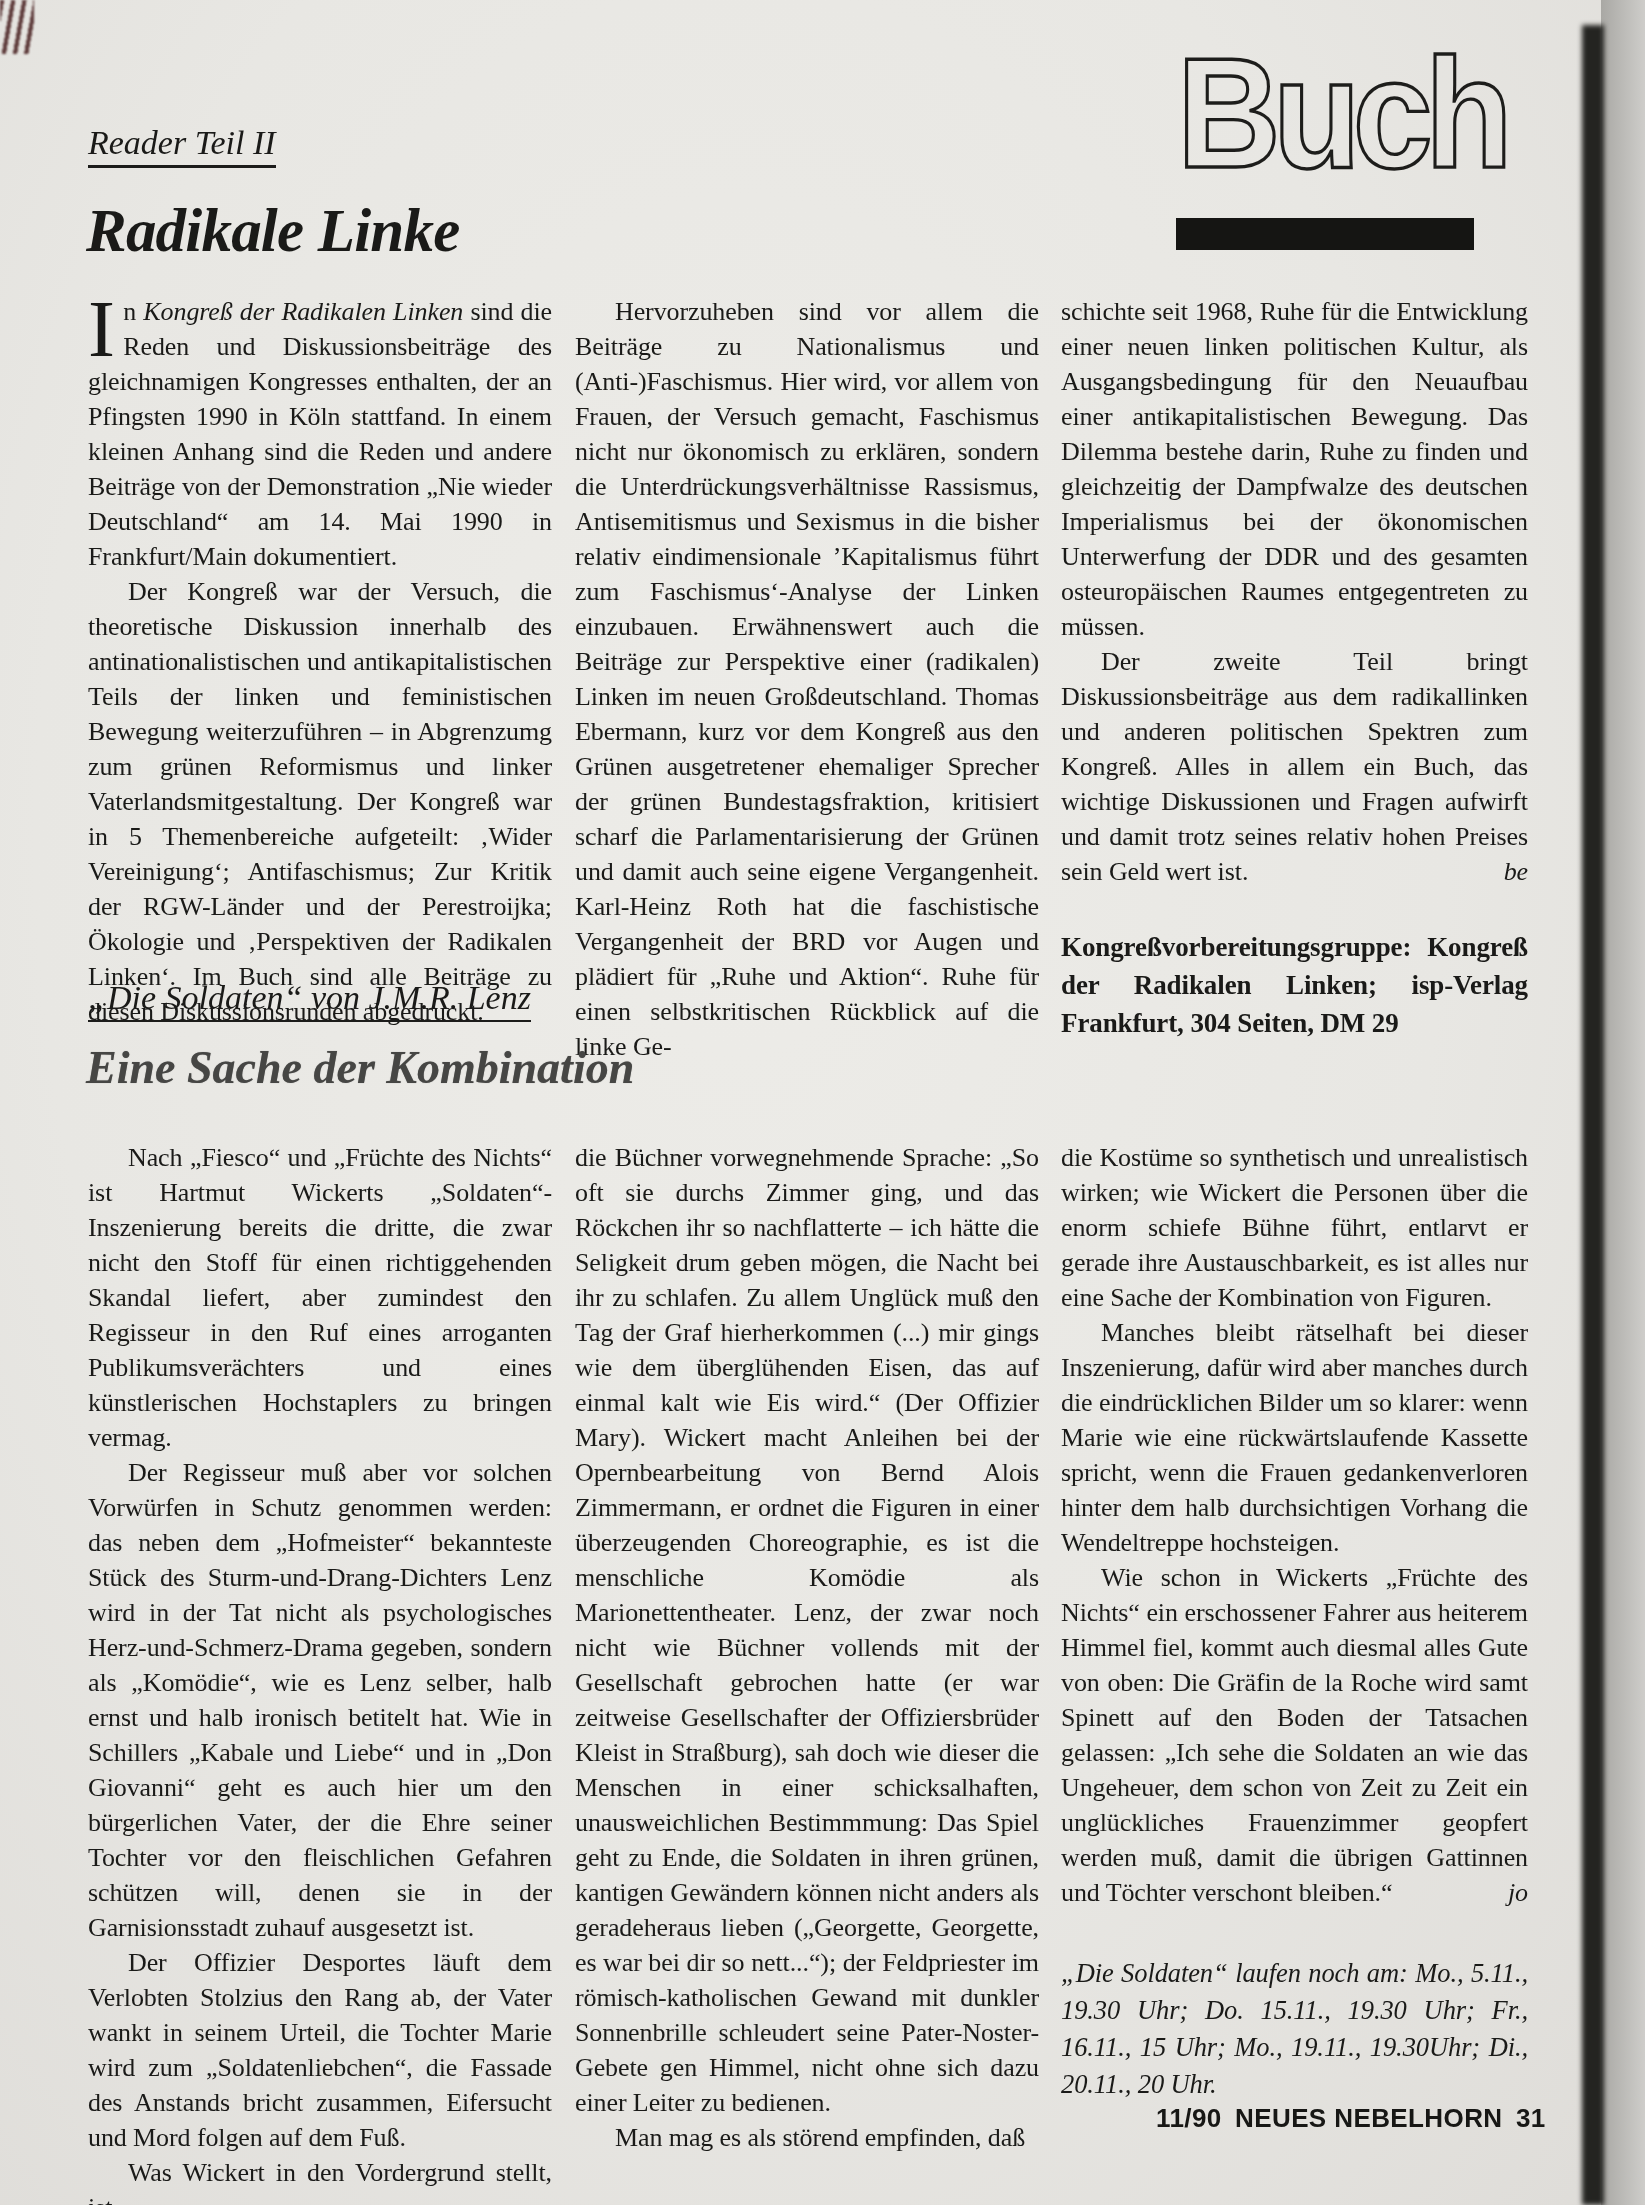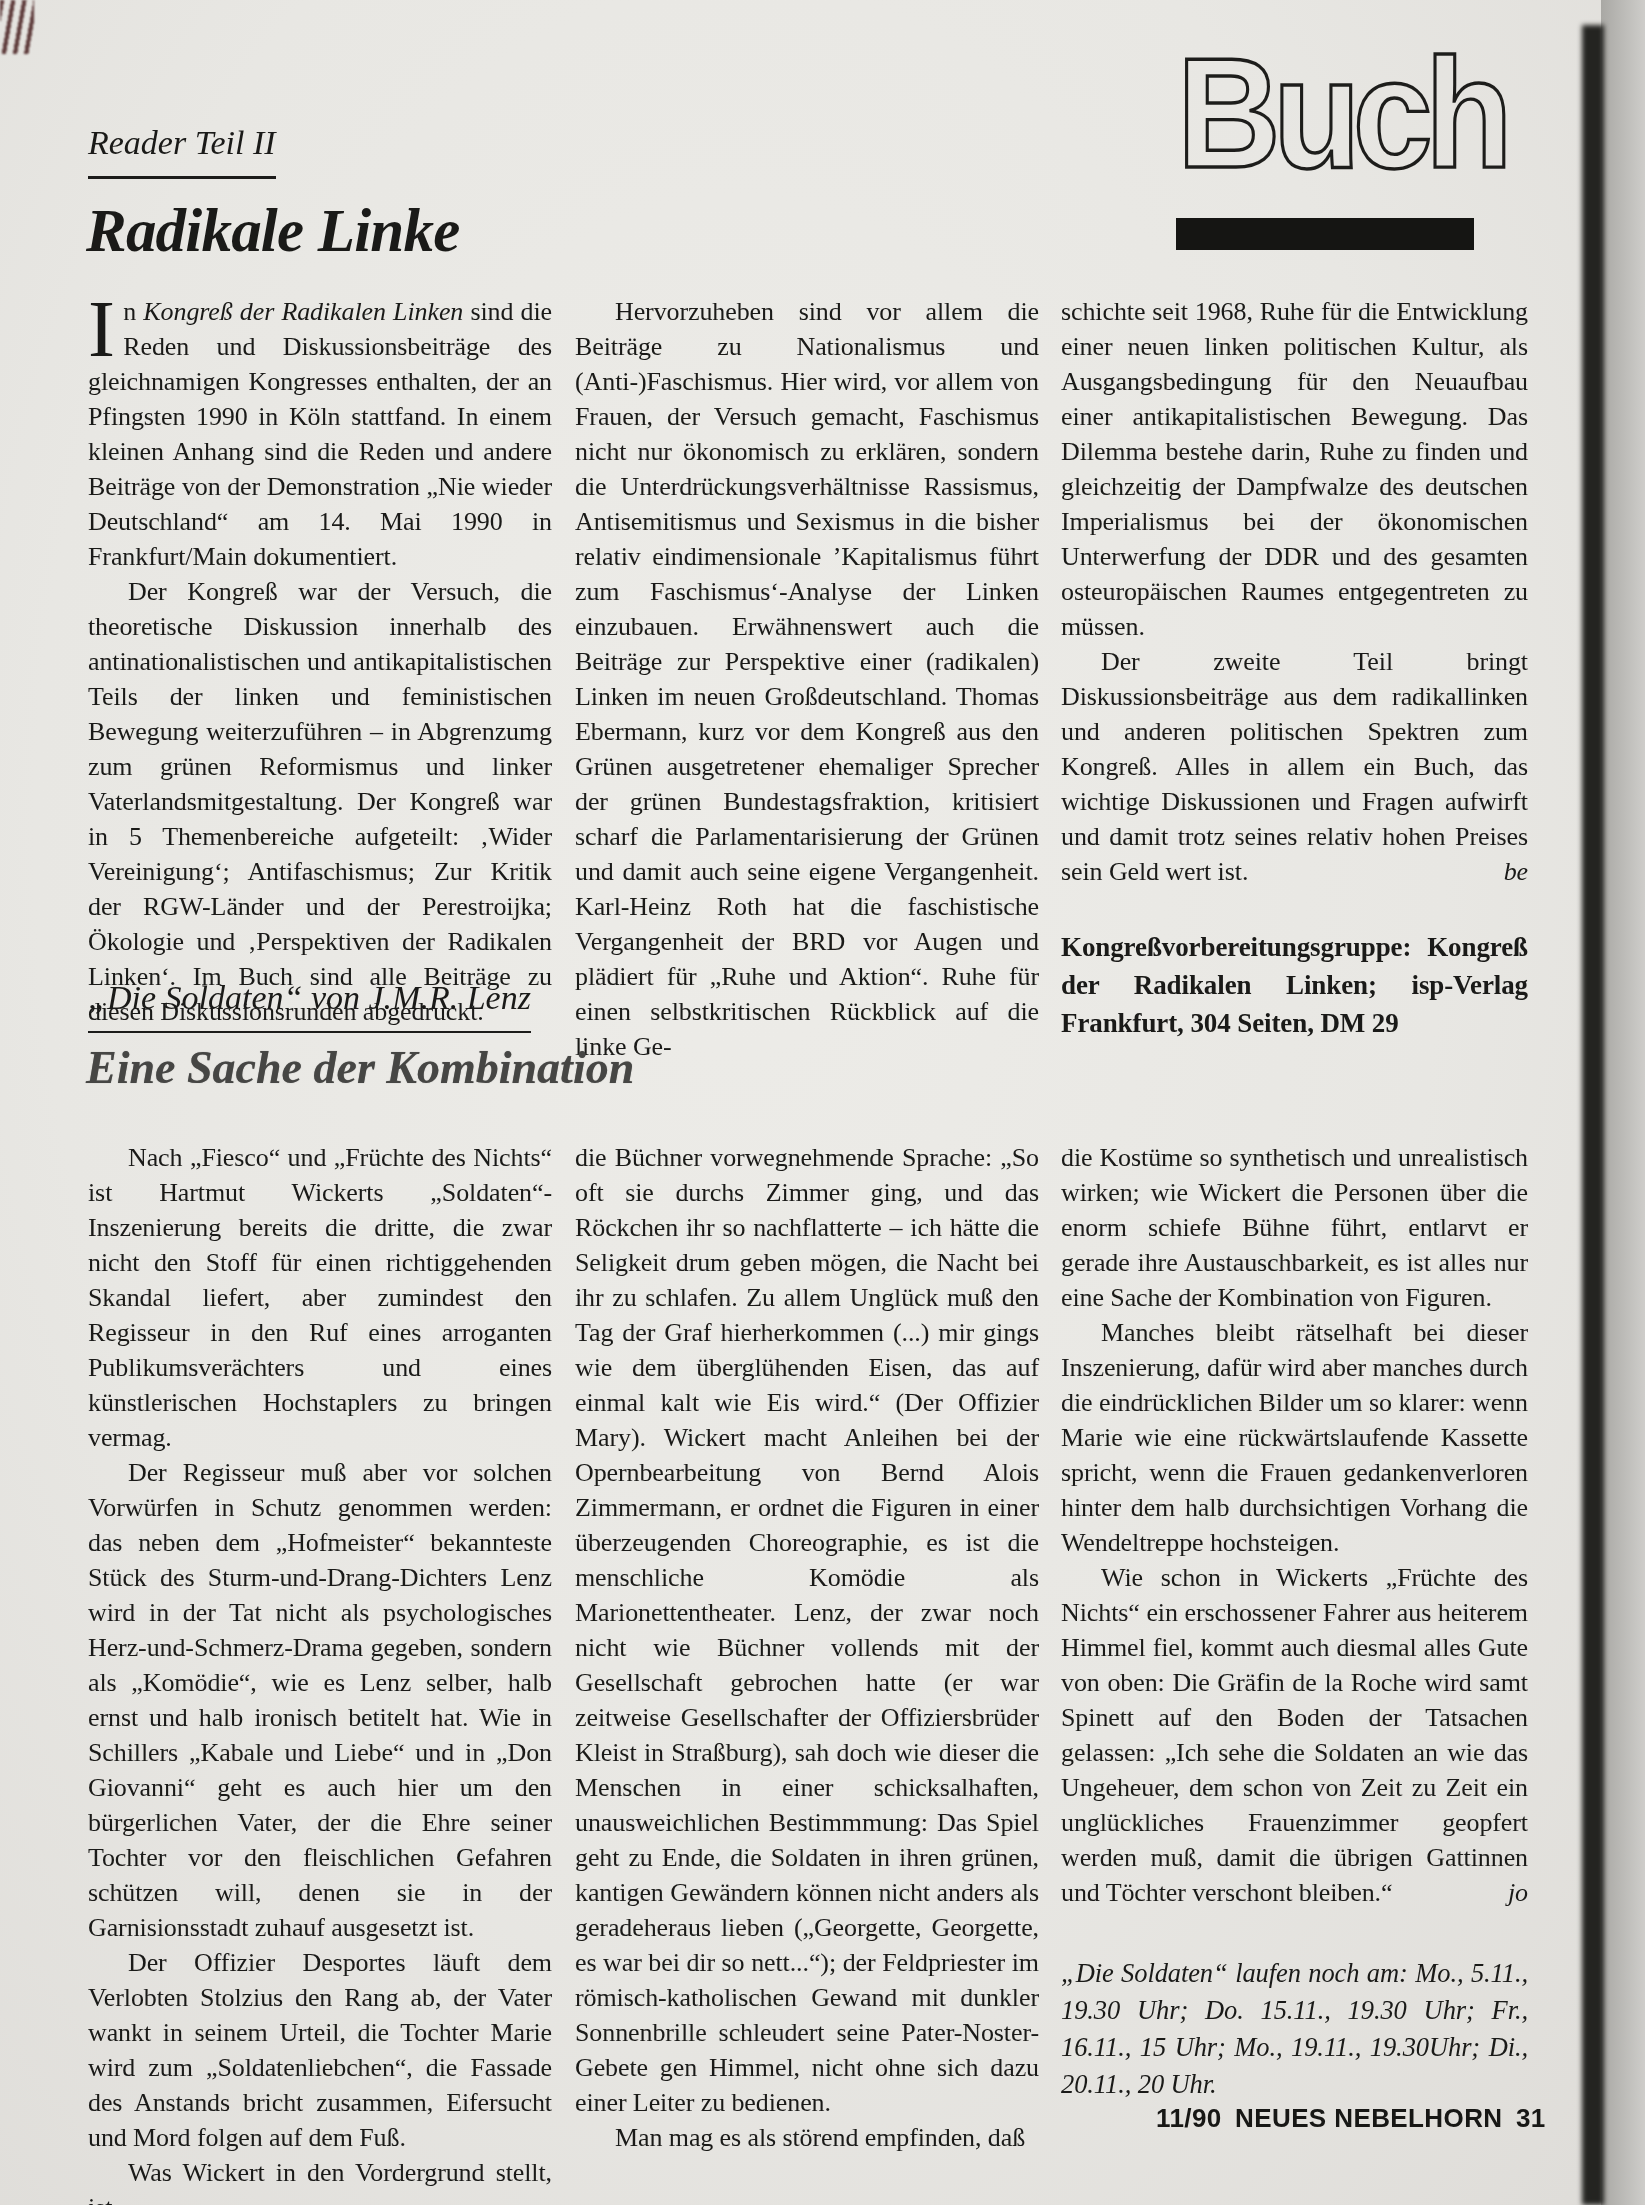--- a/index.html
+++ b/index.html
@@ -14,21 +14,21 @@
   
   .scan-edge-outer{position:absolute;right:0;top:0;width:45px;height:2205px;
     background:linear-gradient(to right,#a9a8a4,#cfcecb);}
   .scan-edge-dark{position:absolute;left:1582px;top:25px;width:22px;height:2180px;
     background:#242421;filter:blur(2.5px);}
   .corner-mark{position:absolute;left:0;top:0;width:34px;height:54px;
     background:repeating-linear-gradient(100deg,rgba(70,30,30,.85) 0 4.2px,rgba(70,30,30,0) 4.2px 11px);
     filter:blur(0.8px);}
   
   .kicker{position:absolute;font-style:italic;font-size:34px;line-height:1.1;
-    padding-bottom:15px;border-bottom:3.4px solid #1c1c1a;white-space:nowrap;}
+    padding-bottom:4px;border-bottom:3.4px solid #1c1c1a;white-space:nowrap;}
   .kicker-1{left:88px;top:124px;}
   .kicker-2{left:88px;top:979px;border-bottom-width:2.5px;}
   .headline{position:absolute;font-style:italic;font-weight:bold;white-space:nowrap;}
   .headline-1{left:86px;top:196px;font-size:61px;letter-spacing:-0.8px;text-align:center;}
   .headline-2{left:86px;top:1041px;font-size:46px;letter-spacing:0px;color:#464644;
     text-shadow:0 0 0.8px rgba(70,70,68,.6);font-family:Liberation Serif, serif;}
   .logo{position:absolute;left:1177px;top:35px;
     font-family:"Liberation Sans", sans-serif;font-weight:bold;
     font-size:156px;line-height:1;letter-spacing:-8.4px;
     color:transparent;-webkit-text-stroke:3.4px #1d1d1b;

